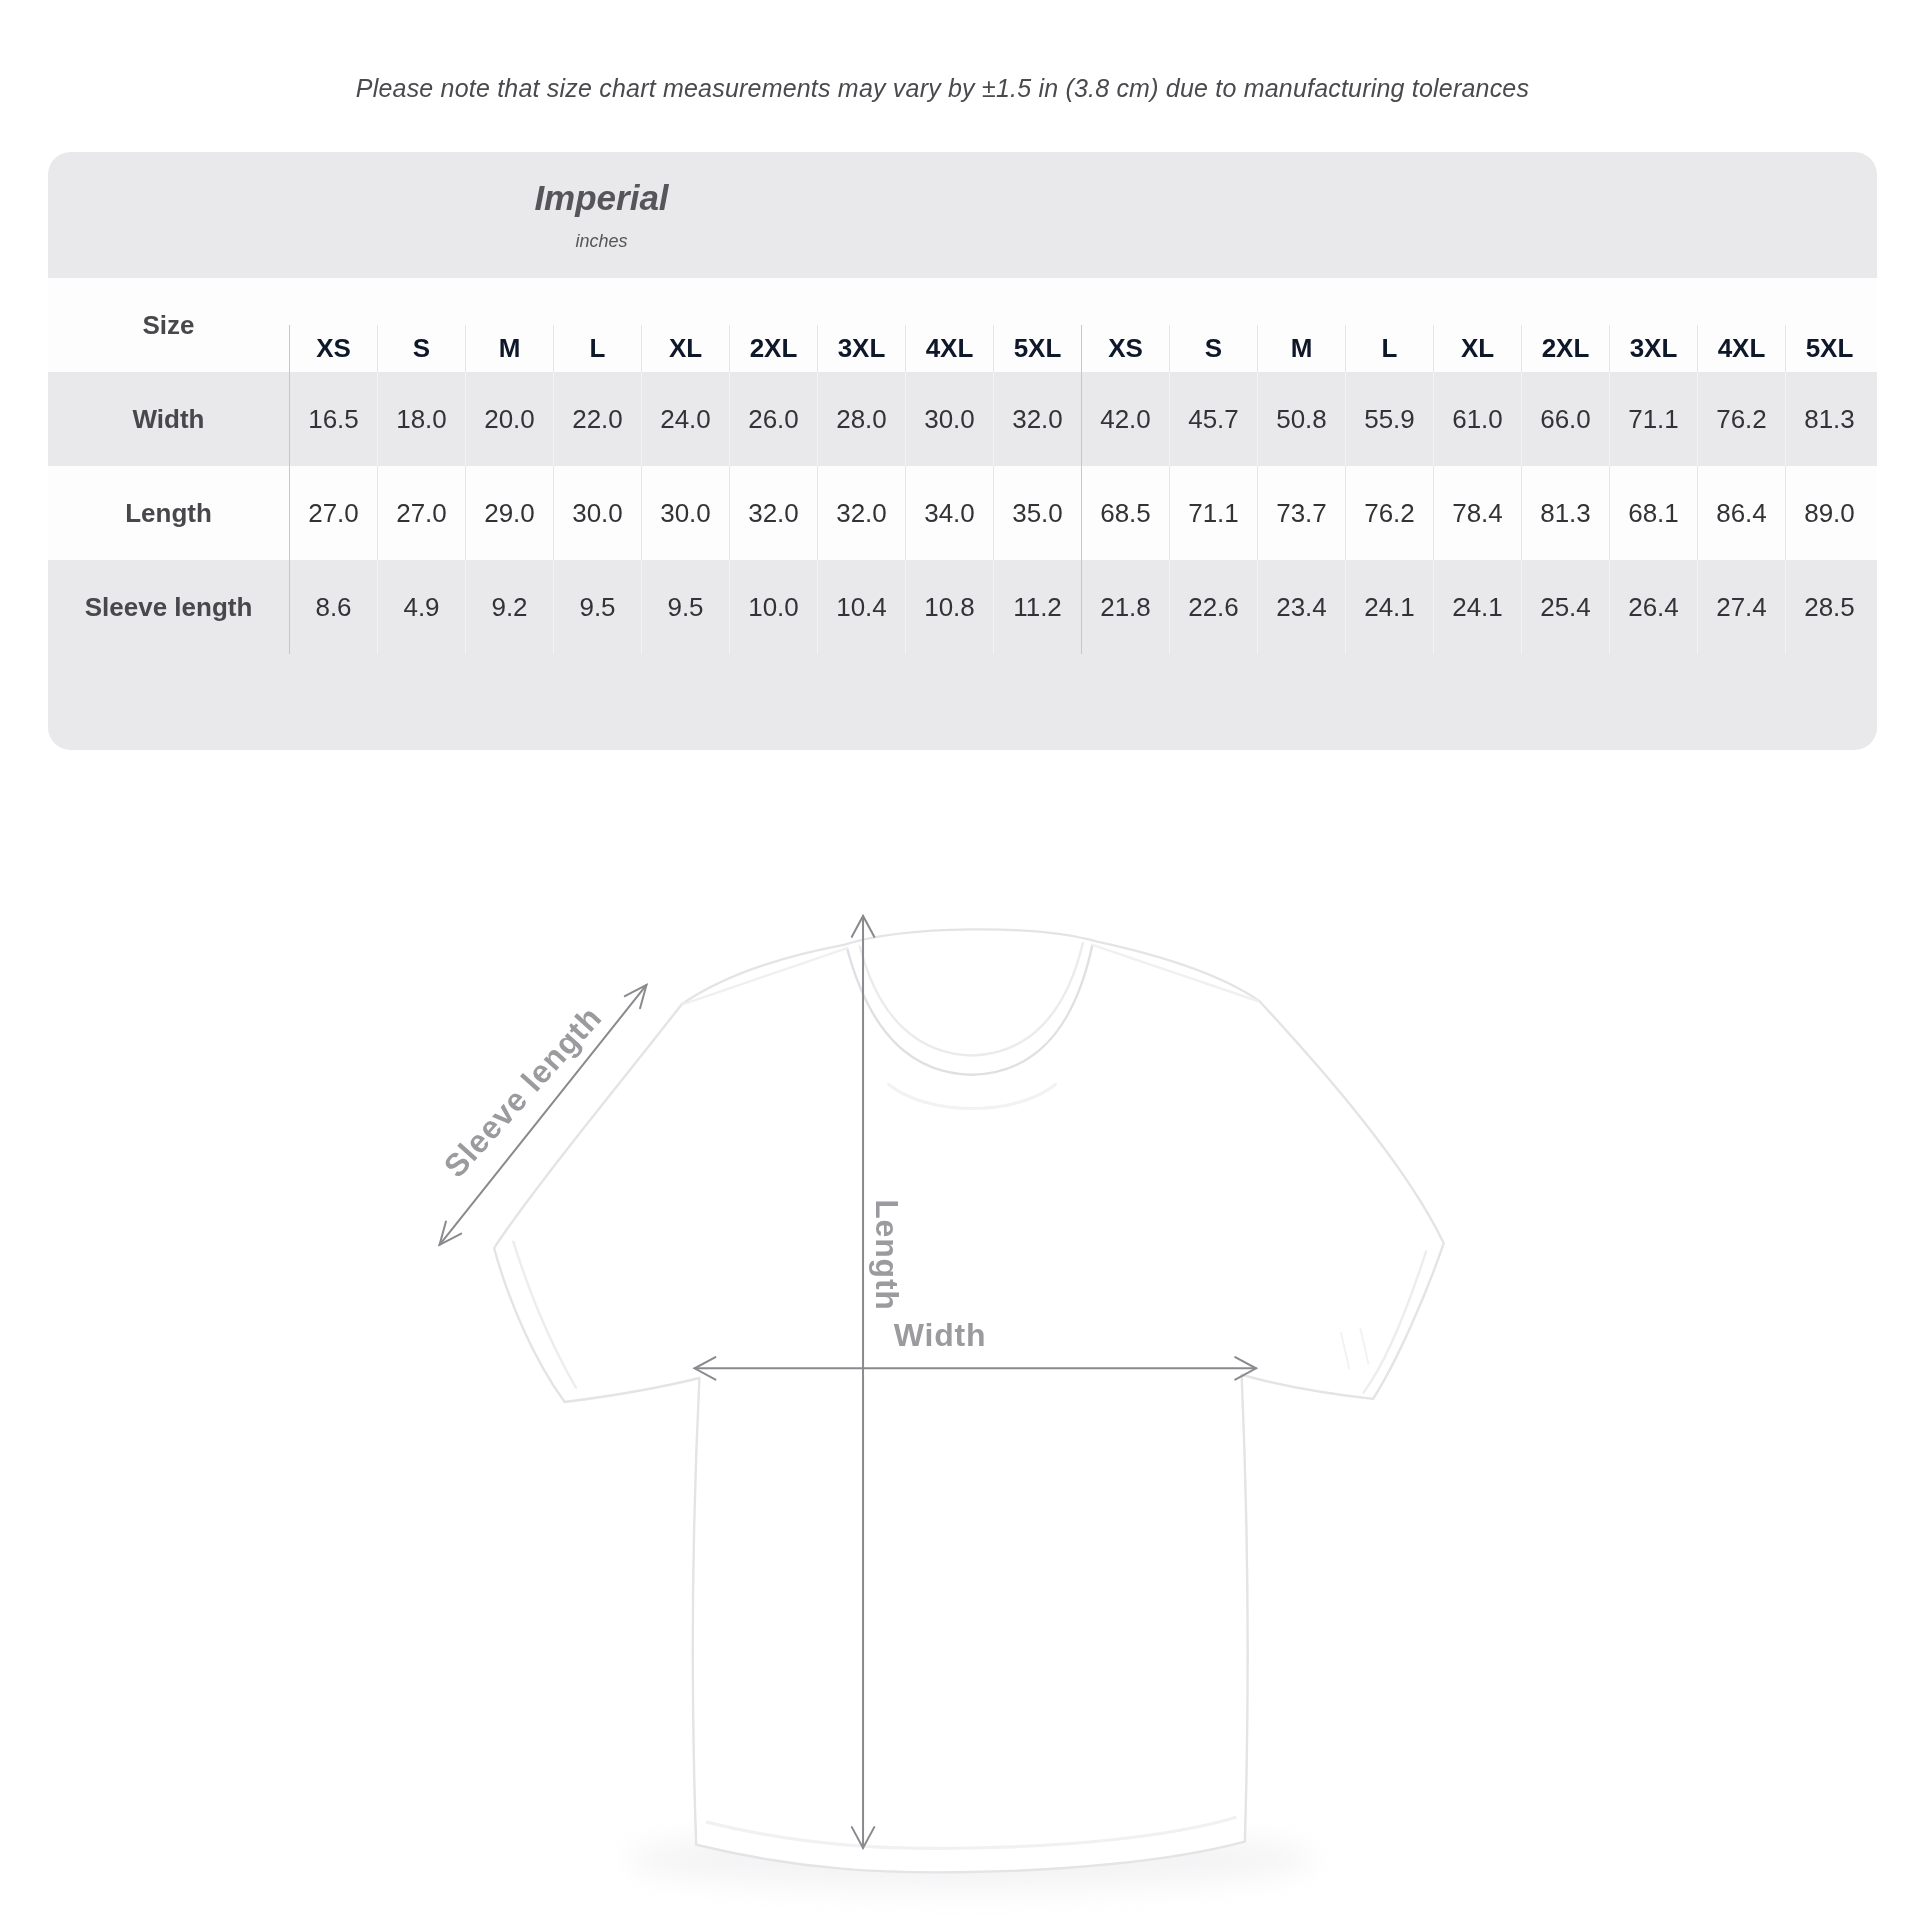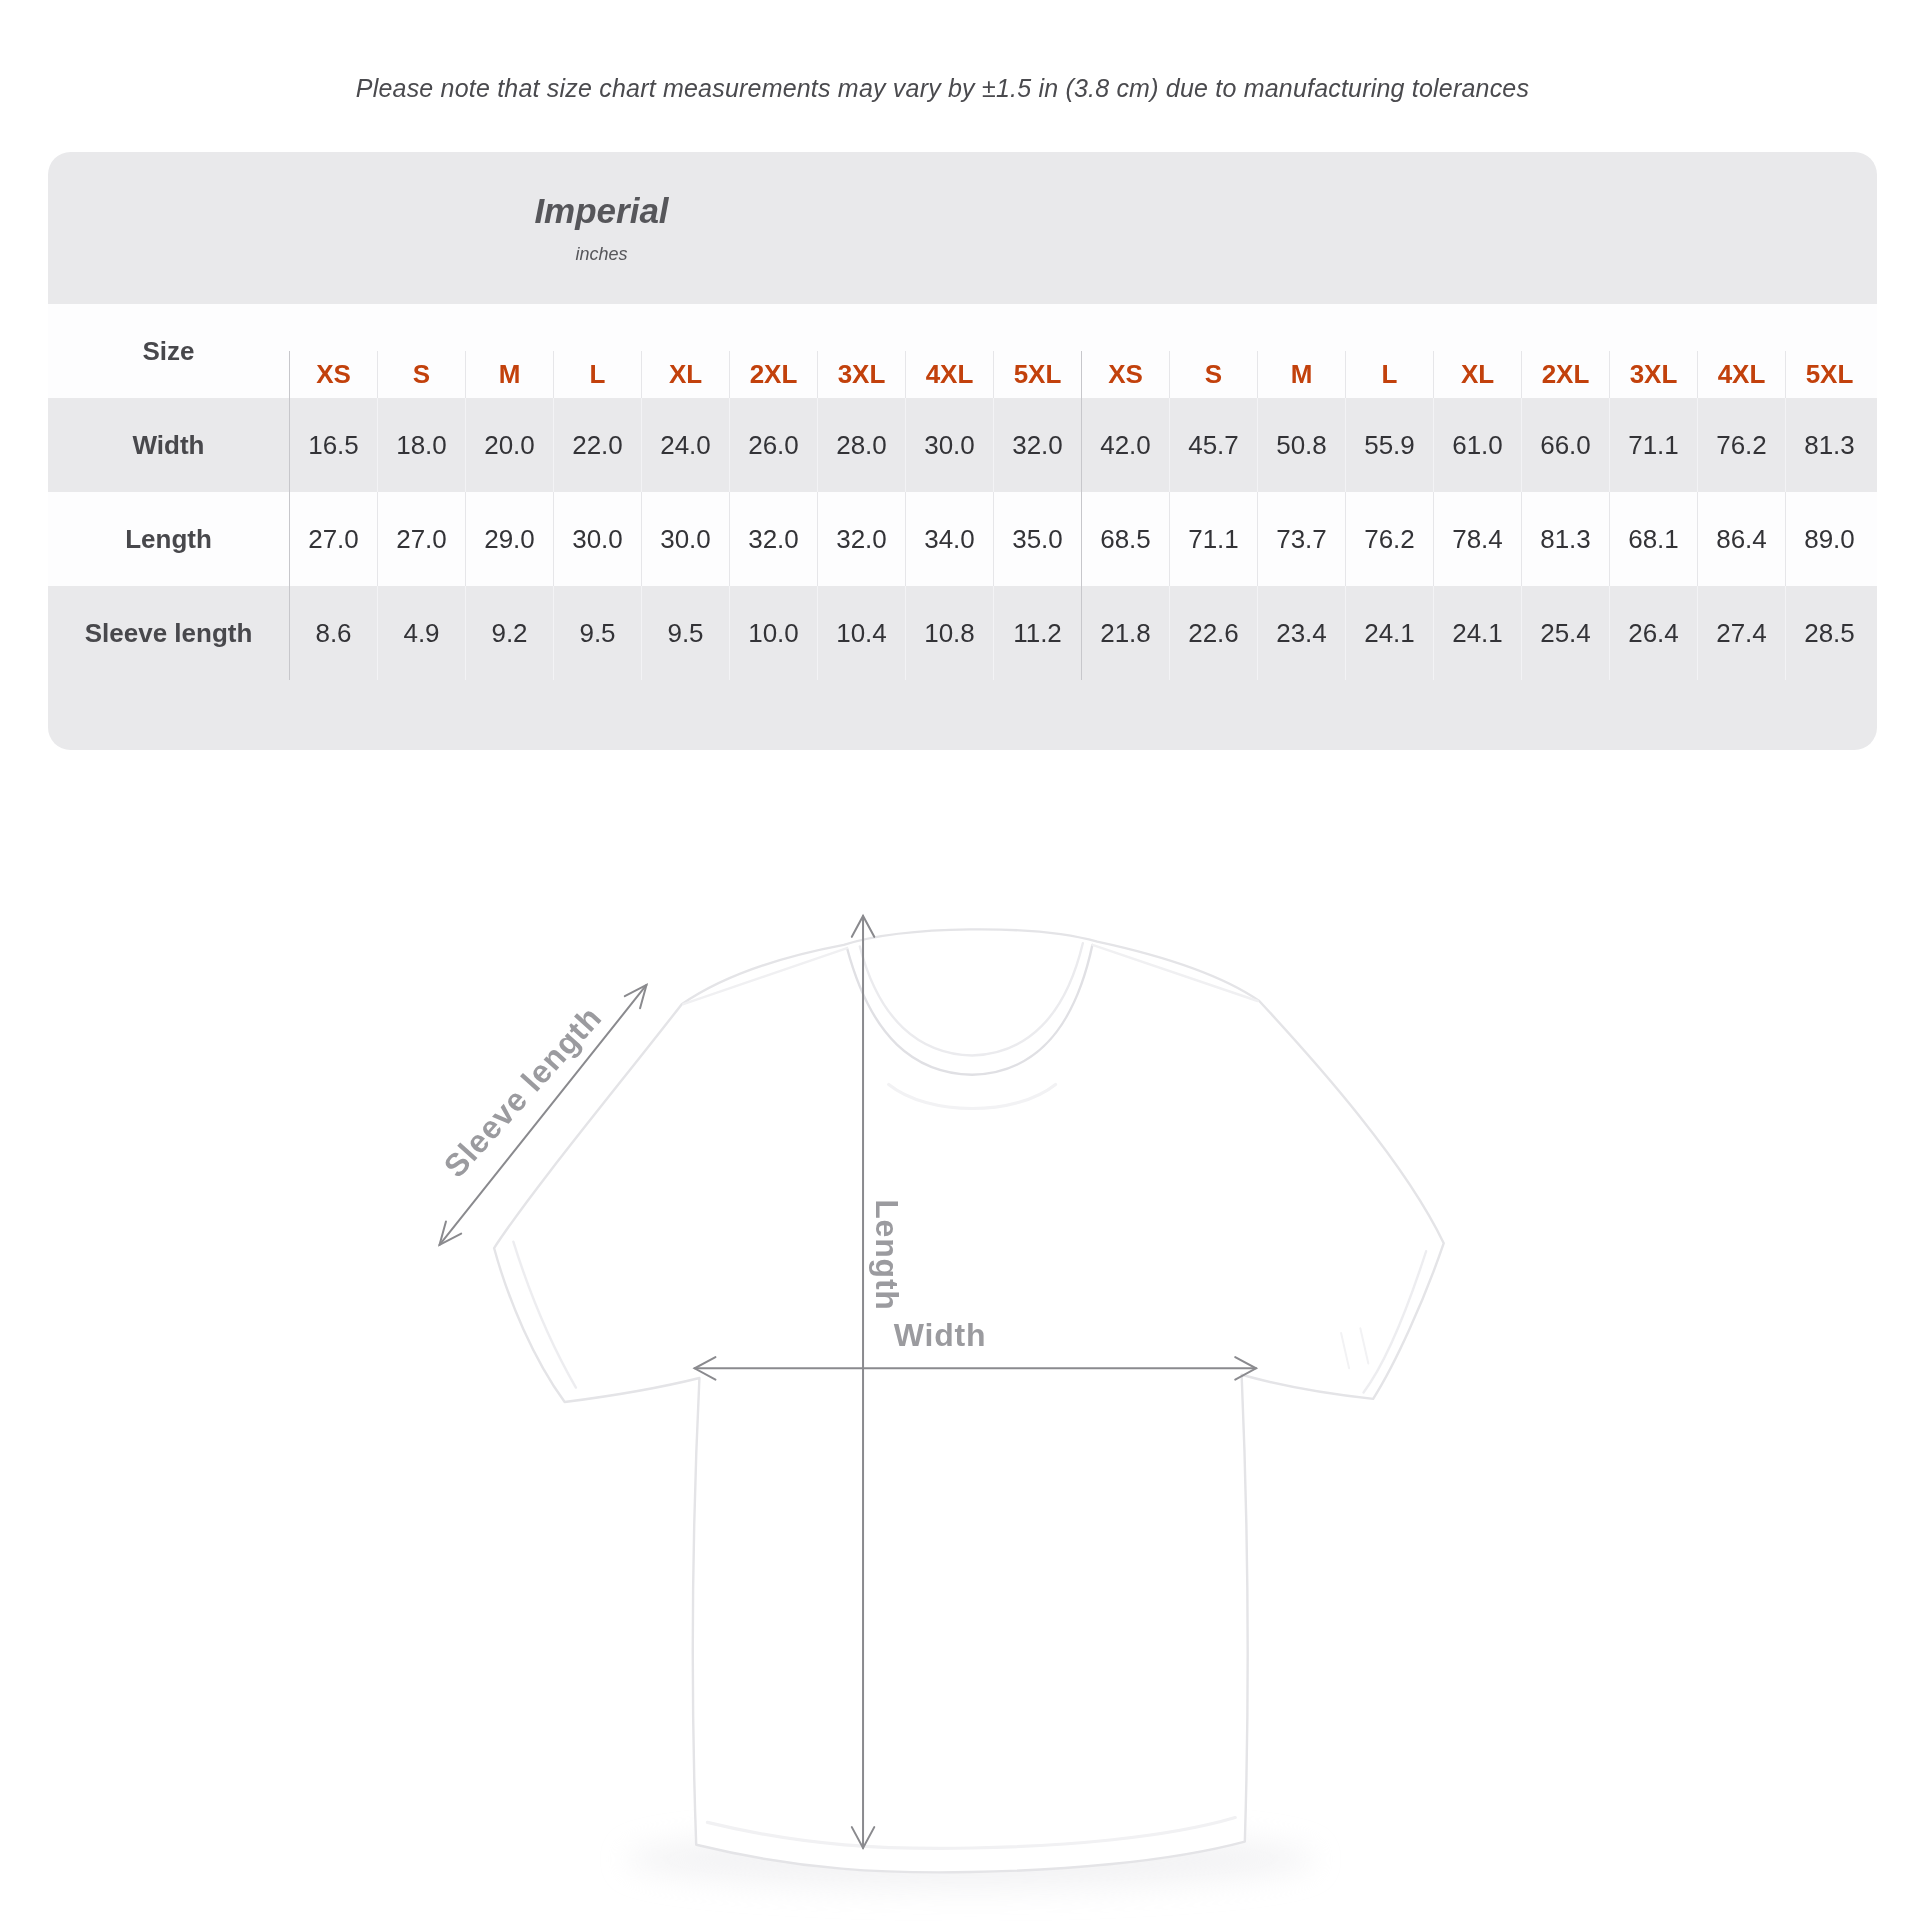--- a/index.html
+++ b/index.html
@@ -13,21 +13,21 @@
     position:absolute; top:74px; left:0; width:1885px;
     text-align:center; font-style:italic; font-size:25px; color:#4a4a4e;
     letter-spacing:0.2px;
   }
 
   
   .size-chart {
     position:absolute; left:48px; top:152px; width:1829px; height:598px;
     background:#e9e9eb; border-radius:22.5px; overflow:hidden;
   }
-  .unit-header { display:flex; height:152px; align-items:center; }
+  .unit-header { display:flex; height:126px; align-items:center; }
   .unit { text-align:center; color:#56565a; }
   .unit.imperial { width:1035px; transform:translateX(36px); }
   .unit.metric   { width:794px;  transform:translateX(-12px); }
   .unit-name { font-size:35px; font-weight:bold; font-style:italic; margin-bottom:13px; }
   .unit-sub  { font-size:18px; font-style:italic; }
 
   .trow {
     display:grid; grid-template-columns:241px repeat(18,88px);
     height:94px; align-items:stretch;
   }
@@ -35,21 +35,21 @@
   .trow.gray  { background:transparent; }
   .rlabel, .cell {
     display:flex; align-items:center; justify-content:center;
     font-size:26px;
   }
   .rlabel { font-weight:bold; color:#48484c; }
   .cell   { color:#333337; }
   .trow.white .cell { border-left:1.6px solid #e6e6e9; }
   .trow.gray  .cell { border-left:1.6px solid #f3f3f5; }
   .trow .cell.major { border-left:1.6px solid #c7c7cb; }
-  .trow.size-row .cell { font-weight:bold; color:#c2410c;margin-top:47px; }
+  .trow.size-row .cell { font-weight:bold; color:#0f172a;margin-top:47px; }
 
   
   .diagram-svg { position:absolute; left:0; top:0; width:1925px; height:1925px; }
   .dlabel {
     position:absolute; color:#9b9b9f; font-weight:bold; font-size:32px;
     letter-spacing:0.8px; white-space:nowrap; transform-origin:center center;
   }
   #lbl-length { left:886px; top:1255px; transform:translate(-50%,-50%) rotate(90deg); }
   #lbl-width  { left:940px; top:1335px; transform:translate(-50%,-50%); }
   #lbl-sleeve { left:523px;  top:1092px; transform:translate(-50%,-50%) rotate(-48deg); }

